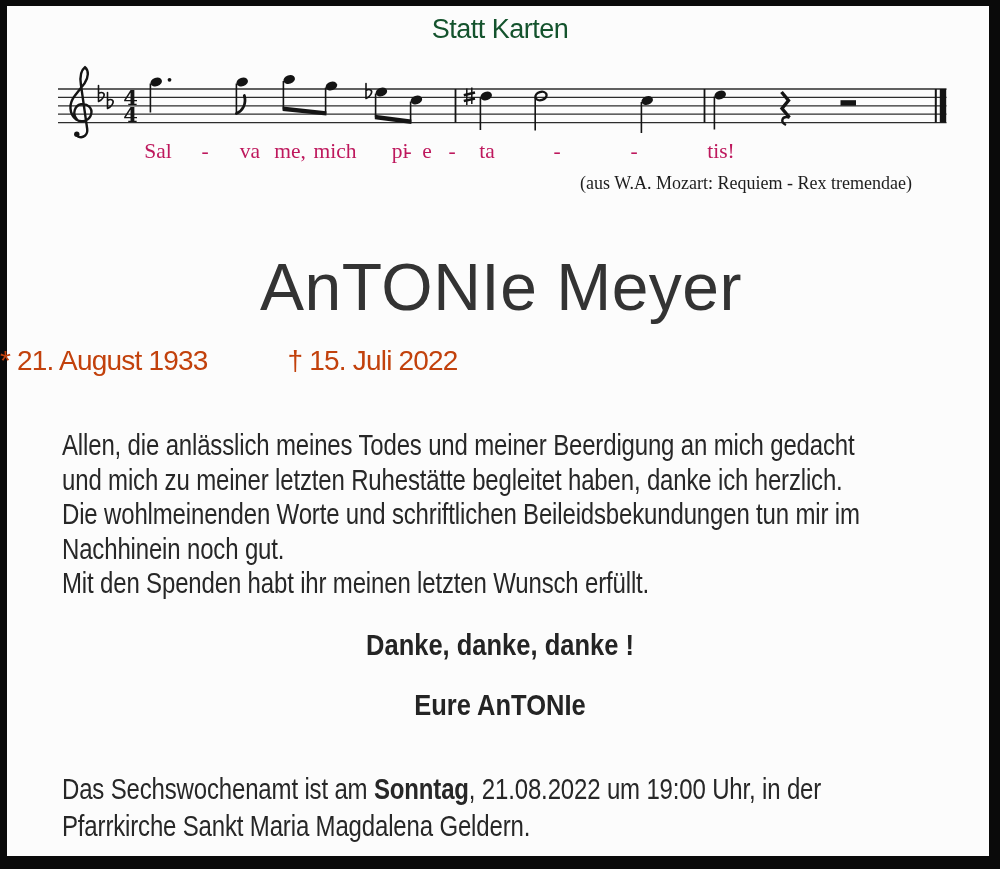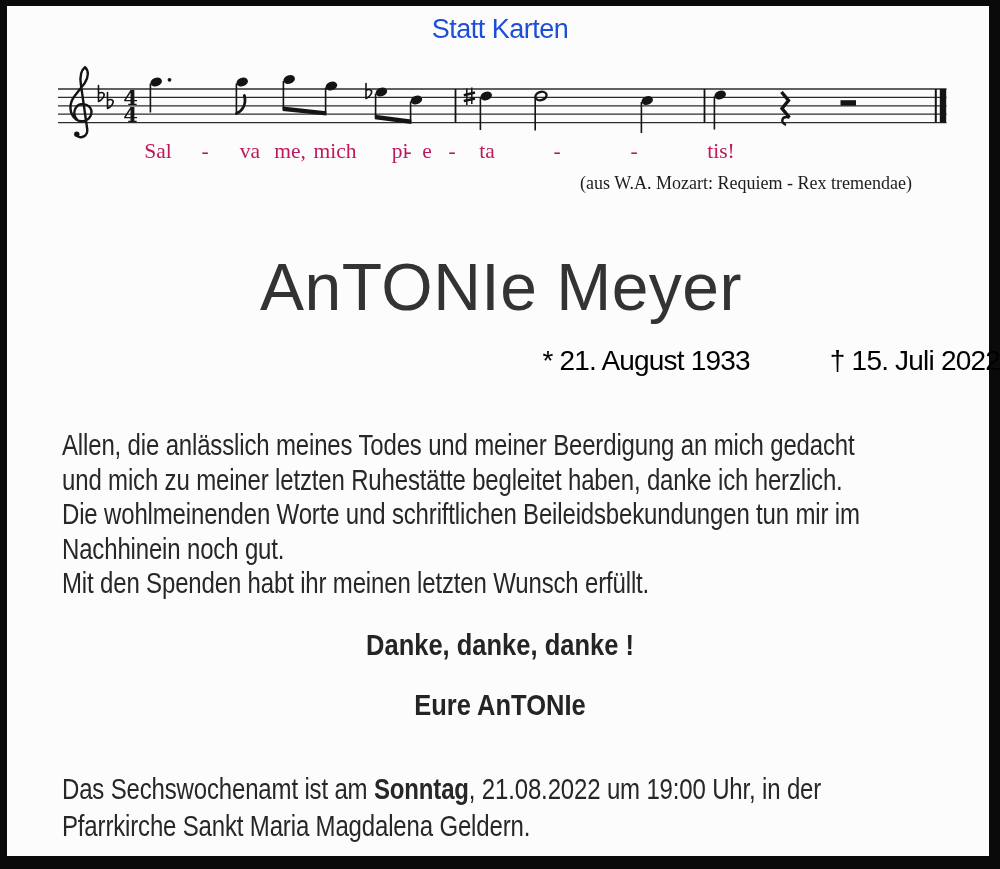--- a/index.html
+++ b/index.html
@@ -12,21 +12,21 @@
   }
   
   .edge { position: absolute; background: #0a0a0a; }
   .edge.top    { left: 0; top: 0; width: 1000px; height: 6px; }
   .edge.left   { left: 0; top: 0; width: 7px; height: 869px; }
   .edge.right  { right: 0; top: 0; width: 11px; height: 869px; }
   .edge.bottom { left: 0; bottom: 0; width: 1000px; height: 13px; }
 
   .statt {
     position: absolute; top: 14px; left: 0; width: 1000px;
-    text-align: center; font-size: 27px; letter-spacing: -0.5px; color: #1d4ed8;
+    text-align: center; font-size: 27px; letter-spacing: -0.5px; color: #14532d;
   }
 
   .score { position: absolute; top: 0; left: 0; }
 
   .lyrics { position: absolute; top: 0; left: 0; width: 1000px; height: 170px; }
   .ly {
     position: absolute; top: 139px; transform: translateX(-50%);
     font-family: "Liberation Serif", serif; font-size: 21.5px; color: #be185d;
     white-space: nowrap;
   }
@@ -38,22 +38,22 @@
   }
 
   .name {
     position: absolute; top: 248px; left: 0; width: 1000px; margin: 1px;
     text-align: center; font-size: 66px; font-weight: 400; letter-spacing: 0.5px;
     color: #333; white-space: nowrap;
   }
 
   .dates {
     position: absolute; top: 345px; left: 0; width: 1000px;
-    display: flex; justify-content: flex-end; gap: 80px;
-    font-size: 28px; letter-spacing: -0.8px; color: #000000;
+    display: flex; justify-content: flex-start; gap: 80px;
+    font-size: 28px; letter-spacing: -0.8px; color: #c2410c;
   }
 
   .bodytext {
     position: absolute; top: 428px; left: 62px; width: 1160px; margin: 0;
     font-size: 30px; line-height: 34.5px; letter-spacing: -0.2px; color: #272727;
     white-space: pre-line;
     transform: scaleX(0.8); transform-origin: 0 0;
   }
 
   .thanks {

